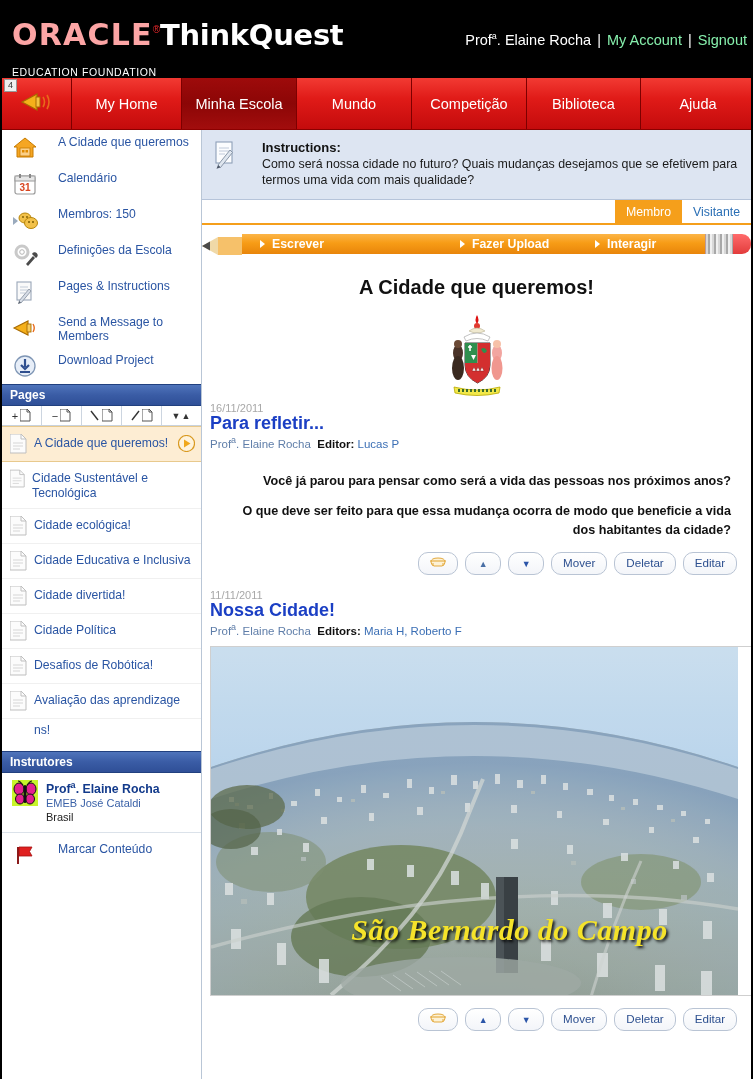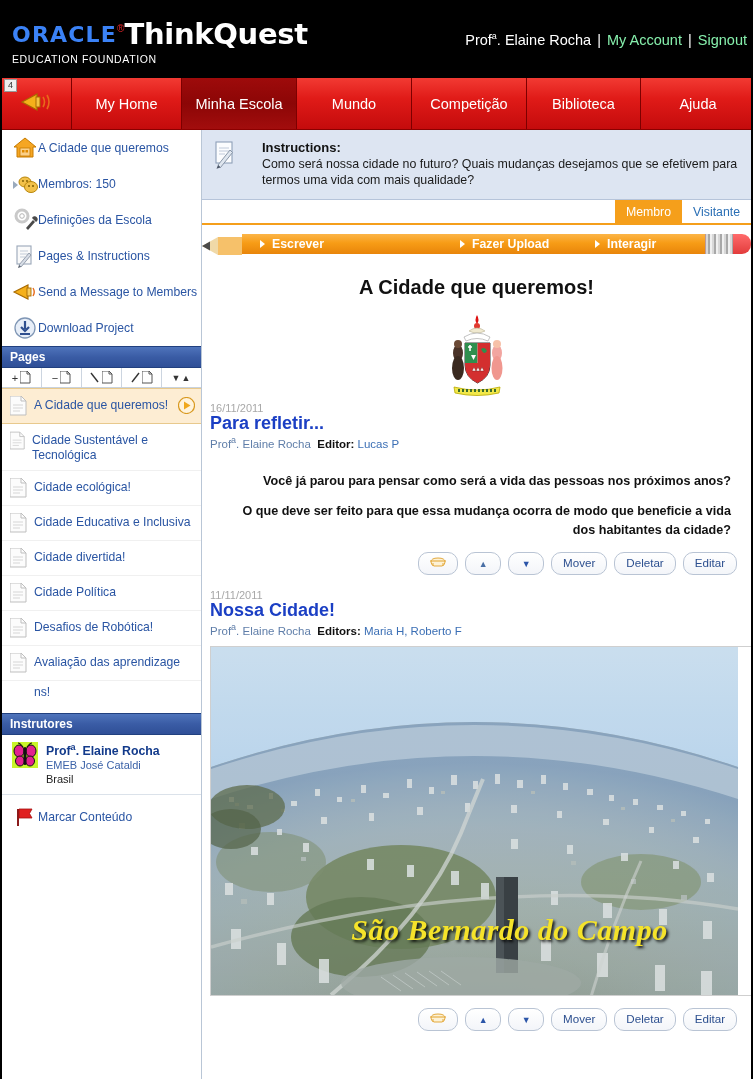--- a/index.html
+++ b/index.html
@@ -23,23 +23,23 @@
     background: #000;
     position: relative;
   }
   .logo-wrap {
     position: absolute;
     left: 10px; top: 20px;
   }
   .oracle-word {
     font-family: "DejaVu Sans", sans-serif;
     font-weight: bold;
-    font-size: 22px;
+    font-size: 30px;
     letter-spacing: 1.2px;
-    color: #3b82f6;
+    color: #fca5a5;
     display: inline-block;
     vertical-align: middle;
     line-height: 1;
   }
   .oracle-reg {
     font-size: 10px;
     vertical-align: super;
     color: #e8262a;
   }
   .tq-word {
@@ -49,21 +49,21 @@
     color: #fff;
     display: inline-block;
     vertical-align: middle;
     line-height: 1;
     letter-spacing: -0.3px;
   }
   .edu-foundation {
     color: #fff;
     font-size: 10.5px;
     letter-spacing: 0.6px;
-    margin-top: 4px;
+    margin-top: 16px;
     font-family: "Liberation Sans", sans-serif;
   }
   .acct-links {
     position: absolute;
     right: 4px; top: 31px;
     color: #fff;
     font-size: 14.5px;
     white-space: nowrap;
   }
   .acct-links a {
@@ -112,22 +112,21 @@
   
   .sidebar {
     width: 200px;
     flex: 0 0 200px;
     background: #fff;
     border-right: 1px solid #b9c6d6;
     font-size: 12px;
   }
   .side-link {
     display: flex;
-    align-items: center;
-    gap: 0;
+    gap: 20px;
     padding: 5px 2px 5px 10px;
     min-height: 34px;
     cursor: pointer;
   }
   .side-link .lbl {
     color: #2a55a3;
     font-size: 12.2px;
     line-height: 14px;
   }
   .side-ico {
@@ -424,20 +423,32 @@
           <svg width="26" height="26" viewBox="0 0 26 26">
             <polygon points="13,3 24,12 21,12 21,22 5,22 5,12 2,12" fill="#f5a623" stroke="#c77b00" stroke-width="1"></polygon>
             <rect x="8" y="13" width="10" height="8" fill="#fbd08a" stroke="#c77b00" stroke-width="0.8"></rect>
             <rect x="10" y="15" width="2.5" height="2.5" fill="#e08a00"></rect>
             <rect x="13.5" y="15" width="2.5" height="2.5" fill="#e08a00"></rect>
           </svg>
         </span>
         <span class="lbl">A Cidade que queremos</span>
       </div>
 
+      <div class="side-link">
+        <span class="side-ico">
+          <svg width="26" height="26" viewBox="0 0 26 26">
+            <rect x="3" y="5" width="20" height="18" rx="2" fill="#fff" stroke="#9a9a9a" stroke-width="1.2"></rect>
+            <rect x="3" y="5" width="20" height="5" fill="#e6e6e6" stroke="#9a9a9a" stroke-width="1"></rect>
+            <rect x="7" y="3" width="2" height="4" fill="#888"></rect>
+            <rect x="17" y="3" width="2" height="4" fill="#888"></rect>
+            <text x="13" y="20" font-size="10" font-weight="bold" text-anchor="middle" fill="#d8441e" font-family="Liberation Sans, sans-serif">31</text>
+          </svg>
+        </span>
+        <span class="lbl">Calendário</span>
+      </div>
 
       <div class="side-link">
         <span class="side-ico">
           <span class="tri-collapse"></span>
           <svg width="26" height="26" viewBox="0 0 26 26" style="position:absolute;left:4px;top:2px">
             <ellipse cx="9" cy="9" rx="6" ry="5" fill="#f2c14a" stroke="#b8860b" stroke-width="1"></ellipse>
             <ellipse cx="15" cy="14" rx="6.5" ry="5.5" fill="#f2c14a" stroke="#b8860b" stroke-width="1"></ellipse>
             <circle cx="13" cy="13" r="1" fill="#7a5a00"></circle>
               <circle cx="17" cy="13" r="1" fill="#7a5a00"></circle>
             <circle cx="7" cy="8" r="0.9" fill="#7a5a00"></circle>

